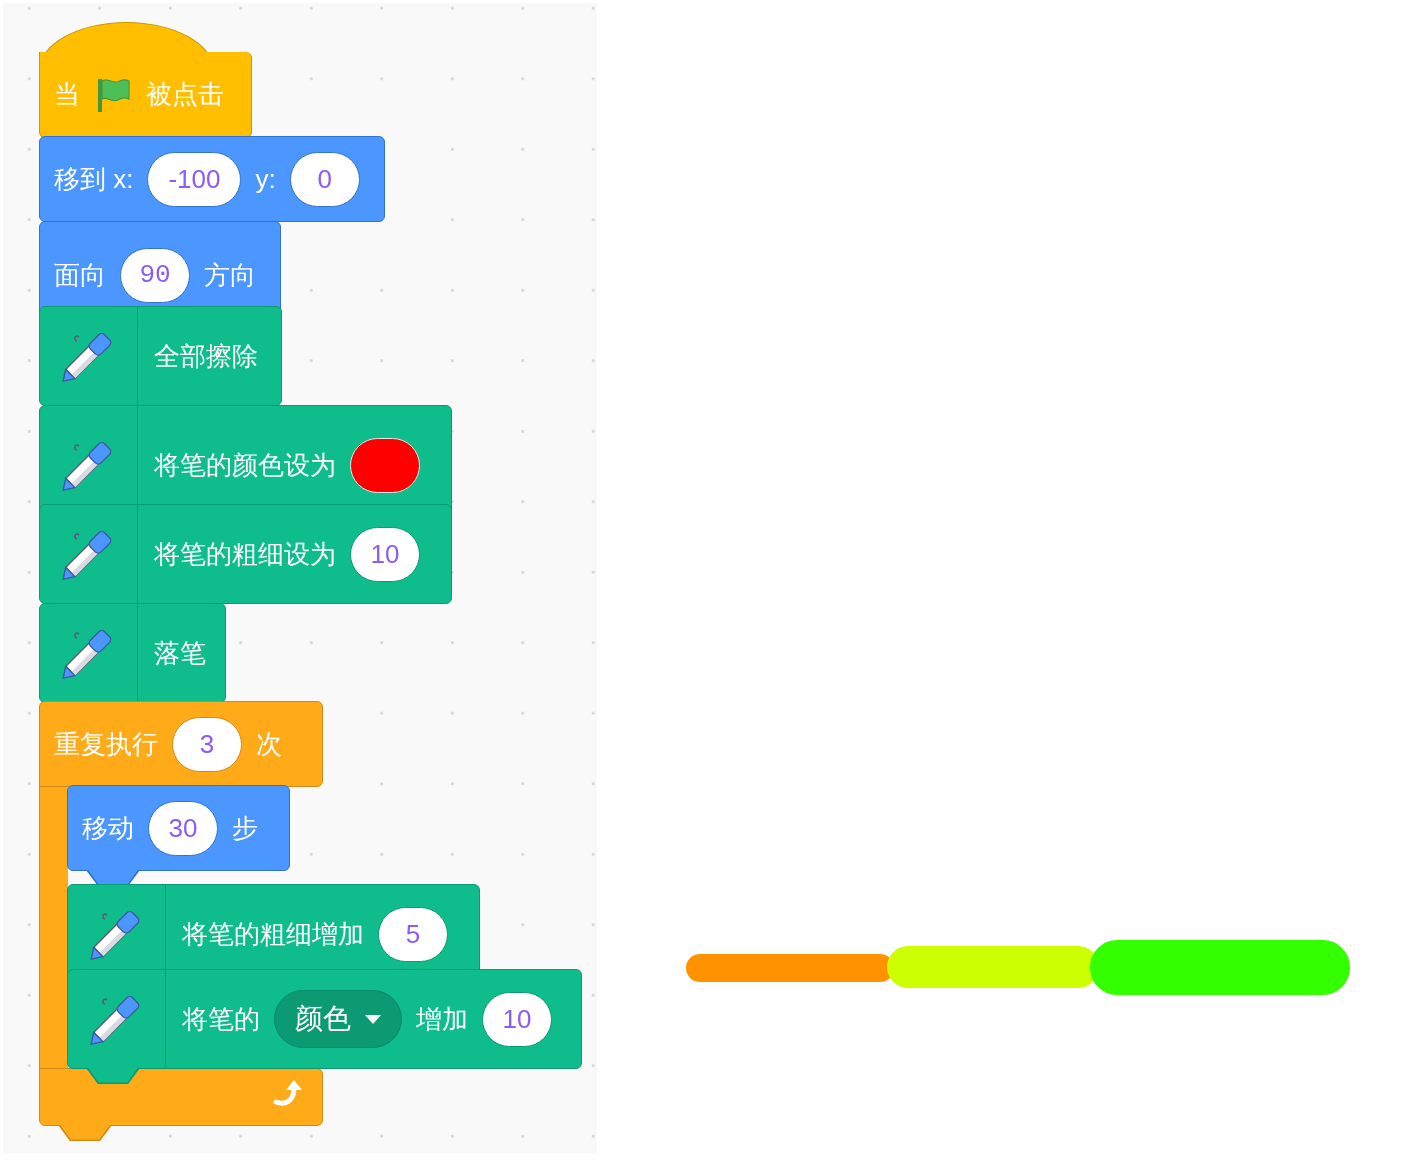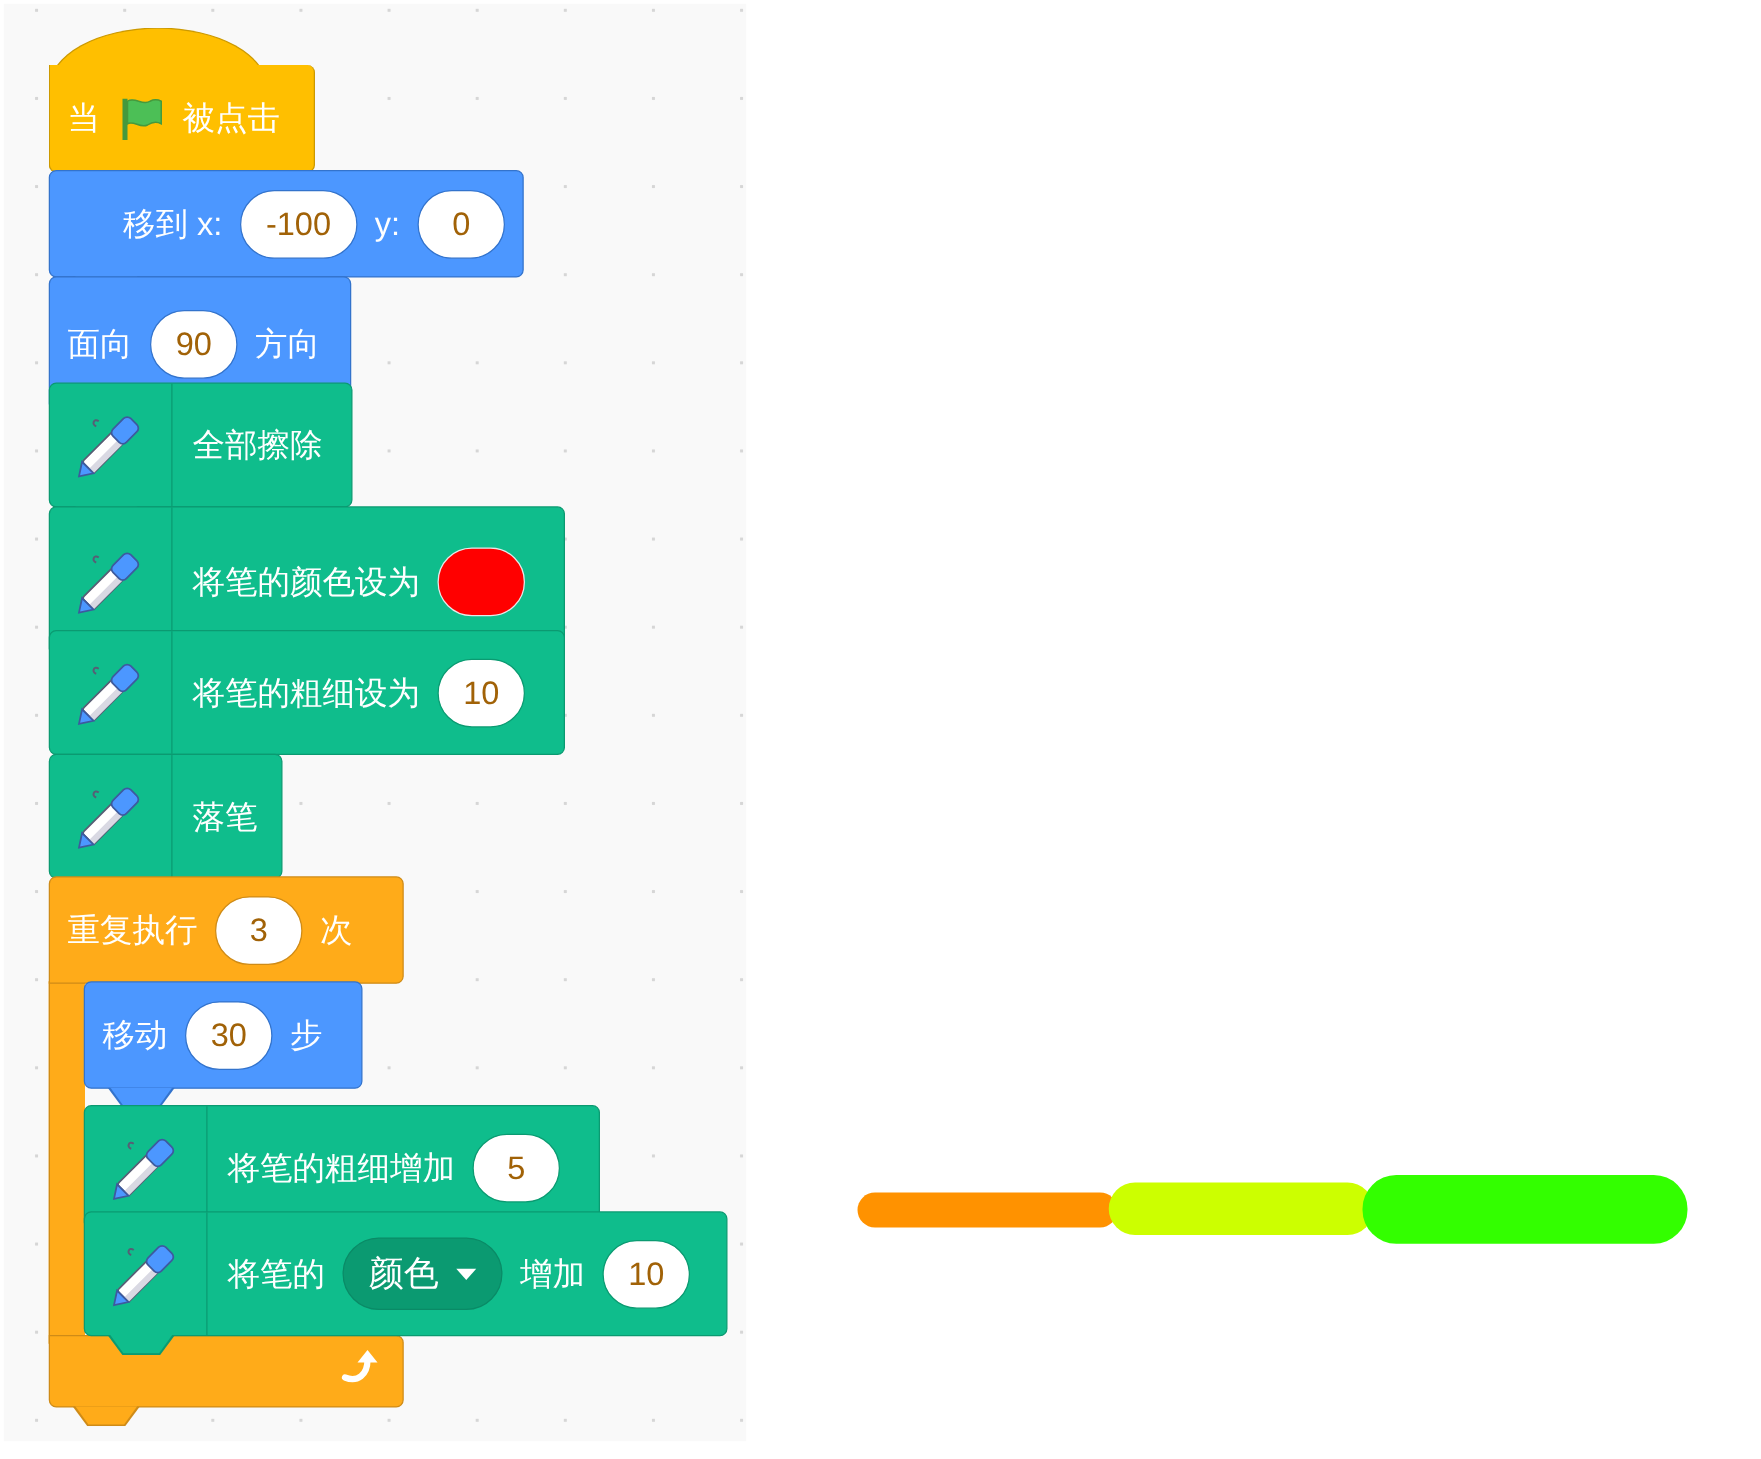--- a/index.html
+++ b/index.html
@@ -41,21 +41,21 @@
   .pen .tab { background:#0b9a71; }
   .pen .tab::after { background:#0fbd8c; }
   .ctrl .tab { background:#cf8b17; }
   .ctrl .tab::after { background:#ffab19; }
   .event .tab { background:#cc9900; }
   .event .tab::after { background:#ffbf00; }
 
   .lbl { margin-right:14px; }
   .lbl:first-child { margin-left:14px; }
   .inp {
-    background:#fff; color:#a16207; border-radius:30px;
+    background:#fff; color:#8b5cf6; border-radius:30px;
     height:55px; min-width:66px; padding:0 14px; box-sizing:border-box;
     display:inline-flex; align-items:center; justify-content:center;
     font-size:26px; margin-right:14px;
   }
   .motion .inp { border:1.5px solid #3373cc; }
   .pen .inp { border:1.5px solid #0b9a71; }
   .ctrl .inp { border:1.5px solid #cf8b17; }
   .color-swatch {
     width:70px; height:55px; border-radius:28px; background:#ff0000;
     border:1.5px solid #e8e8e8; box-sizing:border-box; margin-right:14px;
@@ -97,31 +97,31 @@
   <span style="margin-right:14px; display:inline-flex;">
     <svg width="38" height="38" viewBox="0 0 38 38">
       <rect x="4" y="3" width="4" height="33" fill="#45993d"></rect>
       <path d="M8 5 C14 1, 20 9, 26 5 C30 3, 33 4, 35 5 L35 23 C31 21, 27 22, 24 24 C18 27, 13 20, 8 23 Z" fill="#4cbf56" stroke="#45993d" stroke-width="1.2"></path>
     </svg>
   </span>
   <span class="lbl">被点击</span>
   <div class="tab"></div>
 </div>
 
-<div class="blk motion" style="left:39px; top:136px; width:380px; height:86px;justify-content:flex-end;">
+<div class="blk motion" style="left:39px; top:136px; width:346px; height:86px;">
   <span class="lbl">移到 x:</span>
   <span class="inp" style="width:94px;">-100</span>
   <span class="lbl" style="margin-left:0;">y:</span>
   <span class="inp" style="width:70px;">0</span>
   <div class="tab"></div>
 </div>
 
 <div class="blk motion" style="left:39px; top:221px; width:242px; height:108px;">
   <span class="lbl">面向</span>
-  <span class="inp" style="width:70px;">90</span>
+  <span class="inp" style="width:70px;font-family:Liberation Mono, monospace;">90</span>
   <span class="lbl">方向</span>
   <div class="tab"></div>
 </div>
 
 <div class="blk pen" style="left:39px; top:306px; width:243px; height:100px;">
   <div class="pen-icon-wrap">
     <svg width="64" height="64" viewBox="0 0 64 64">
       <path d="M22 13 C18 10, 16 16, 20 17" fill="none" stroke="#575e75" stroke-width="1.6"></path>
       <g transform="rotate(-45 32 32)">
         <rect x="6" y="25" width="34" height="13" rx="2" fill="#fff" stroke="#575e75" stroke-width="1.4"></rect>

